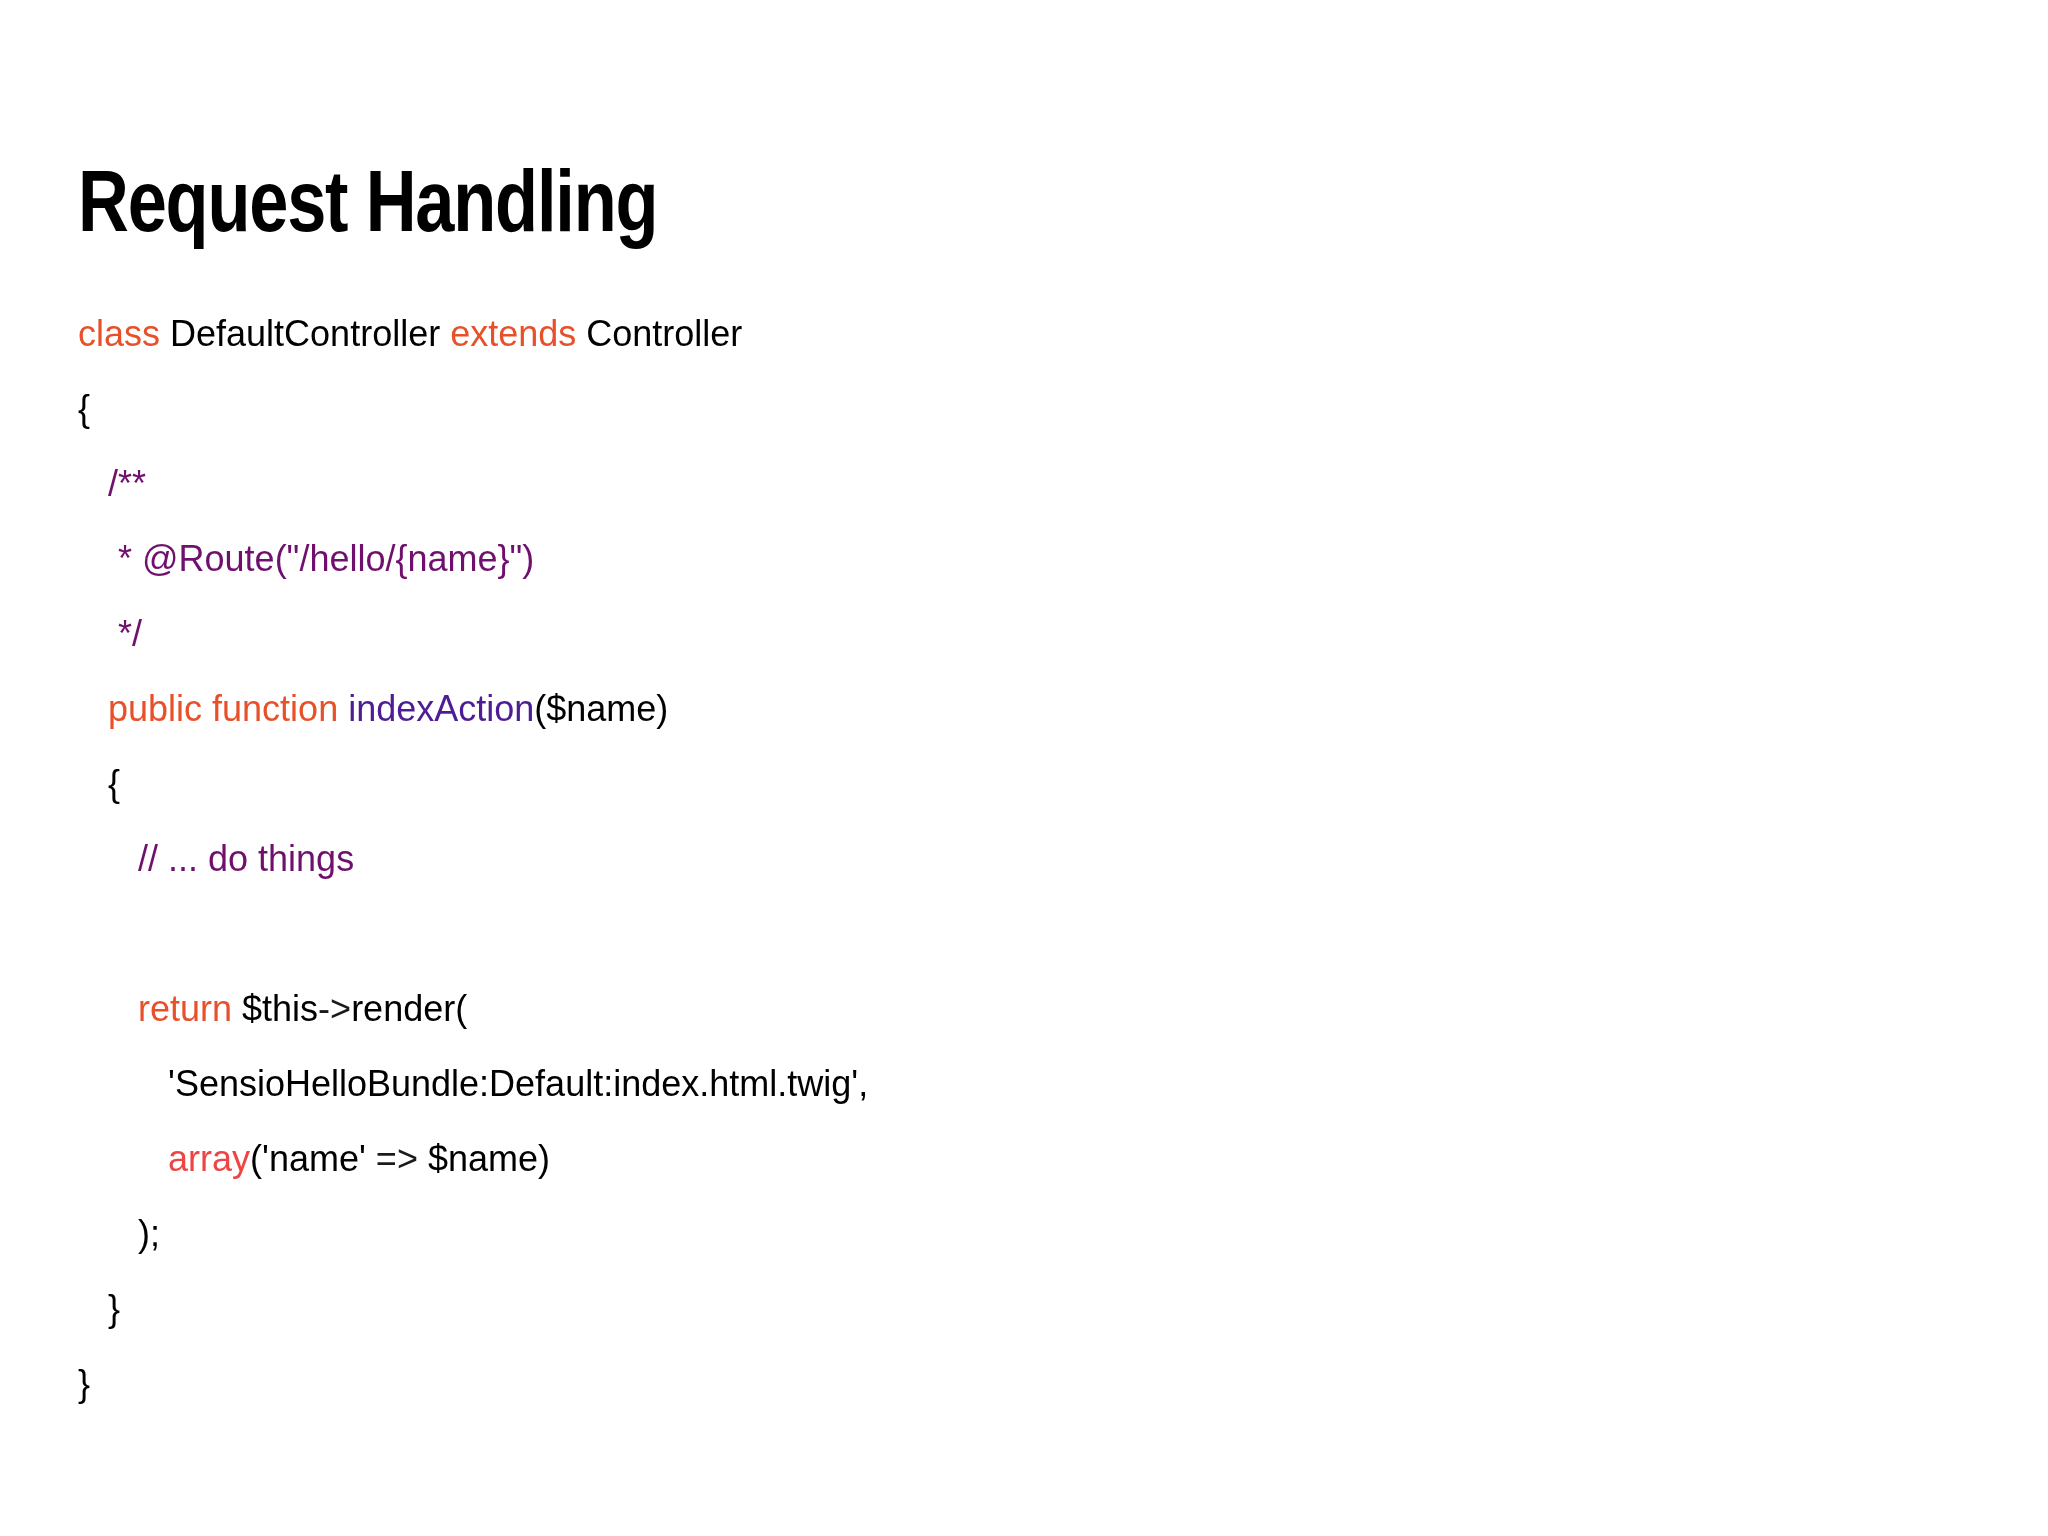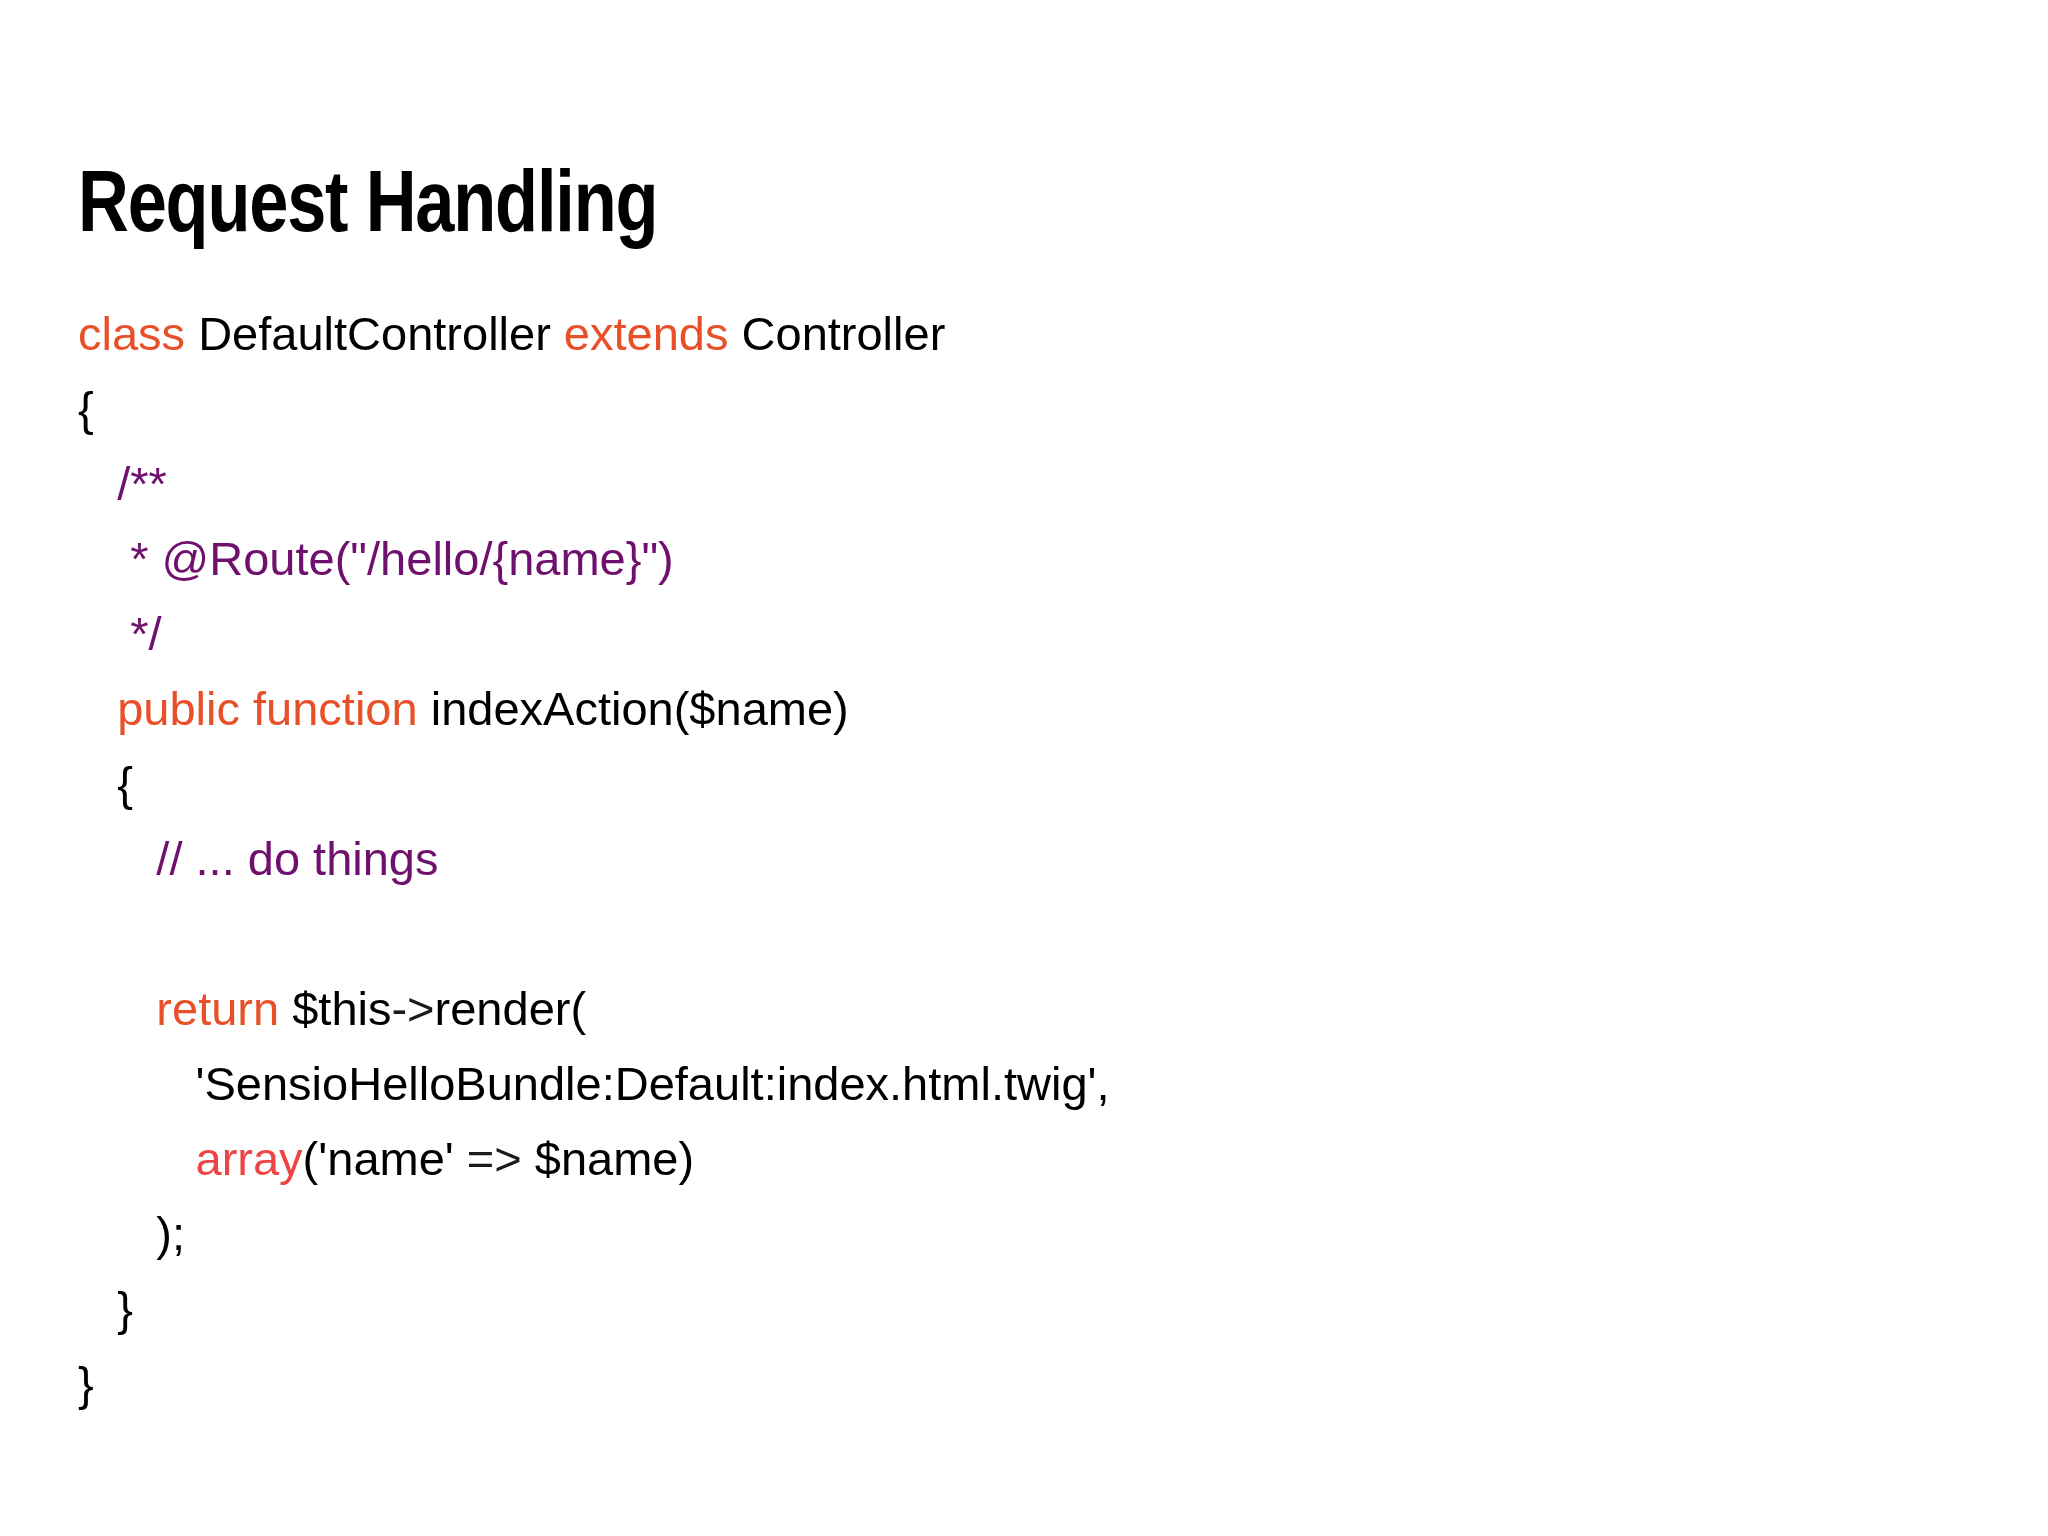--- a/index.html
+++ b/index.html
@@ -33,33 +33,33 @@
     transform: scaleX(0.80);
     transform-origin: left top;
     white-space: nowrap;
   }
   .code-block {
     position: absolute;
     left: 78px;
     top: 296px;
     width: 1860px;
     font-family: "Liberation Sans", sans-serif;
-    font-size: 47px;
+    font-size: 36px;
     line-height: 75px;
     color: #1a1a1a;
     white-space: pre;
   }
   .code-line {
     white-space: pre;
     min-height: 75px;
   }
   .tok-default { color: #000000; }
   .tok-keyword { color: #e8502a; }
   .tok-comment { color: #70106e; }
-  .tok-func    { color: #000000; }
+  .tok-func    { color: #4c1d95; }
   .tok-string  { color: #000000; }
   .tok-builtin { color: #ef4444; }
 </style>
 </head>
 <body>
 
 <div class="slide">
 
   <h1 class="slide-title">Request Handling</h1>
 

